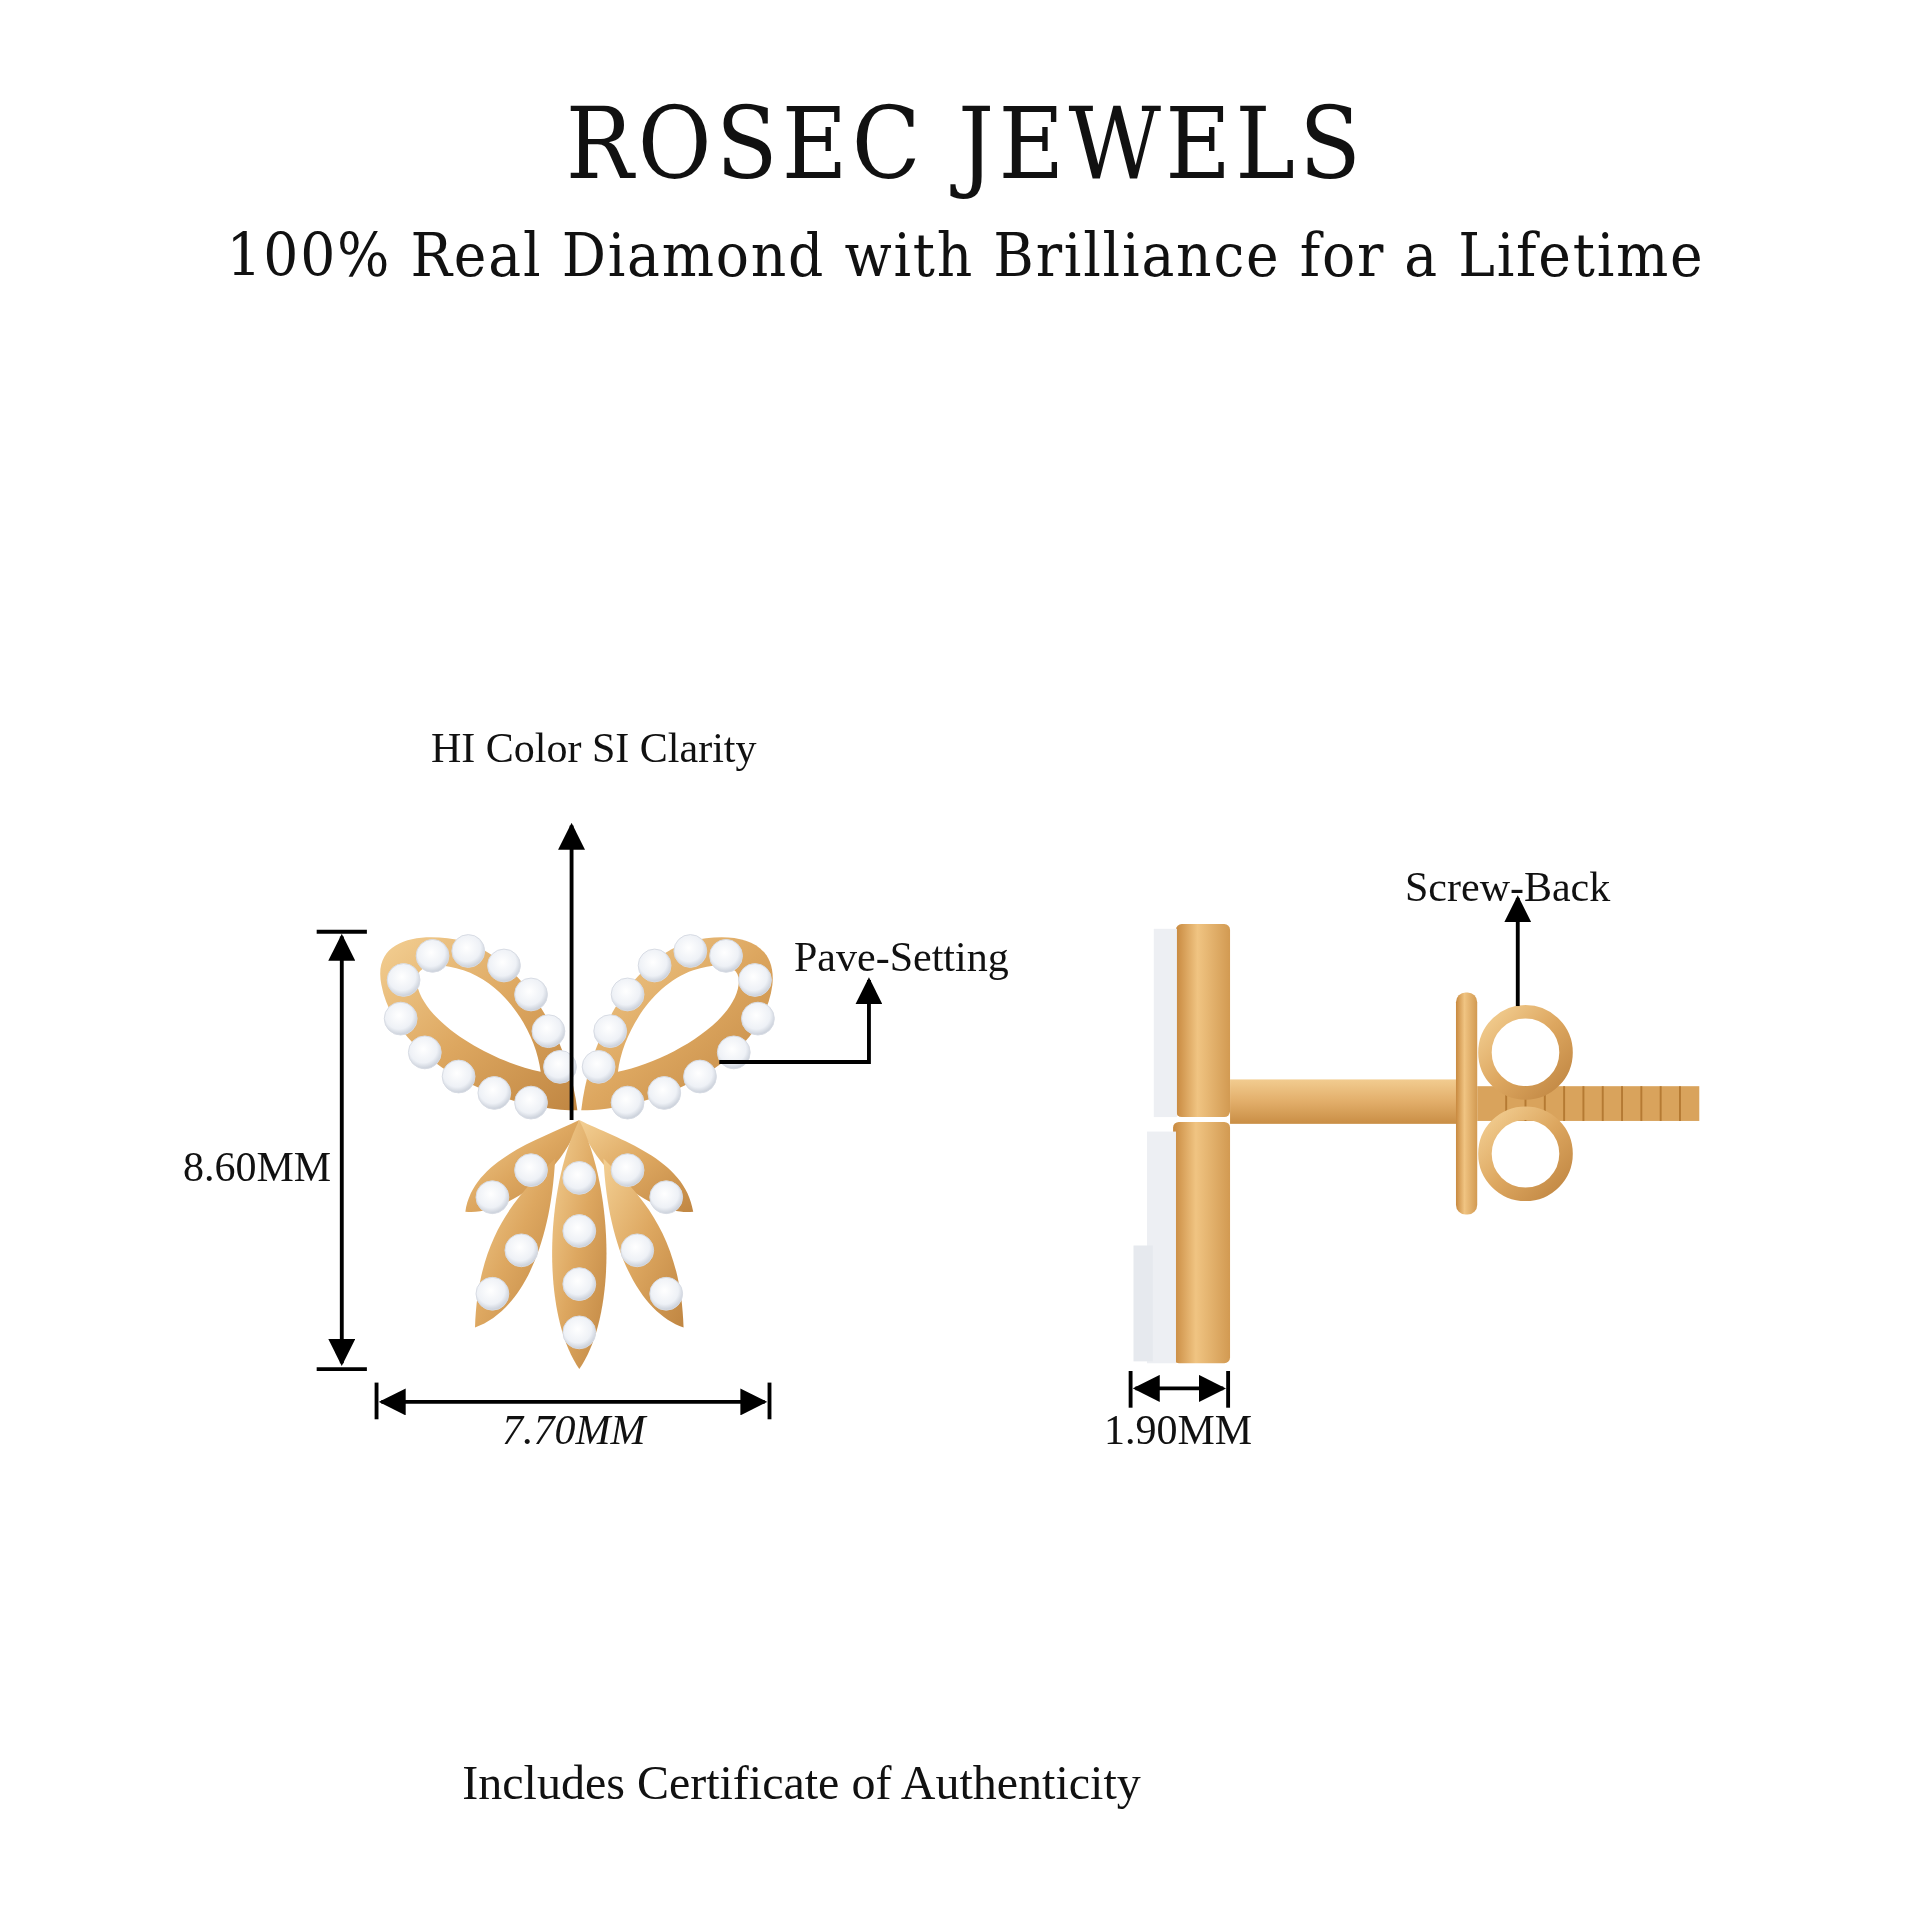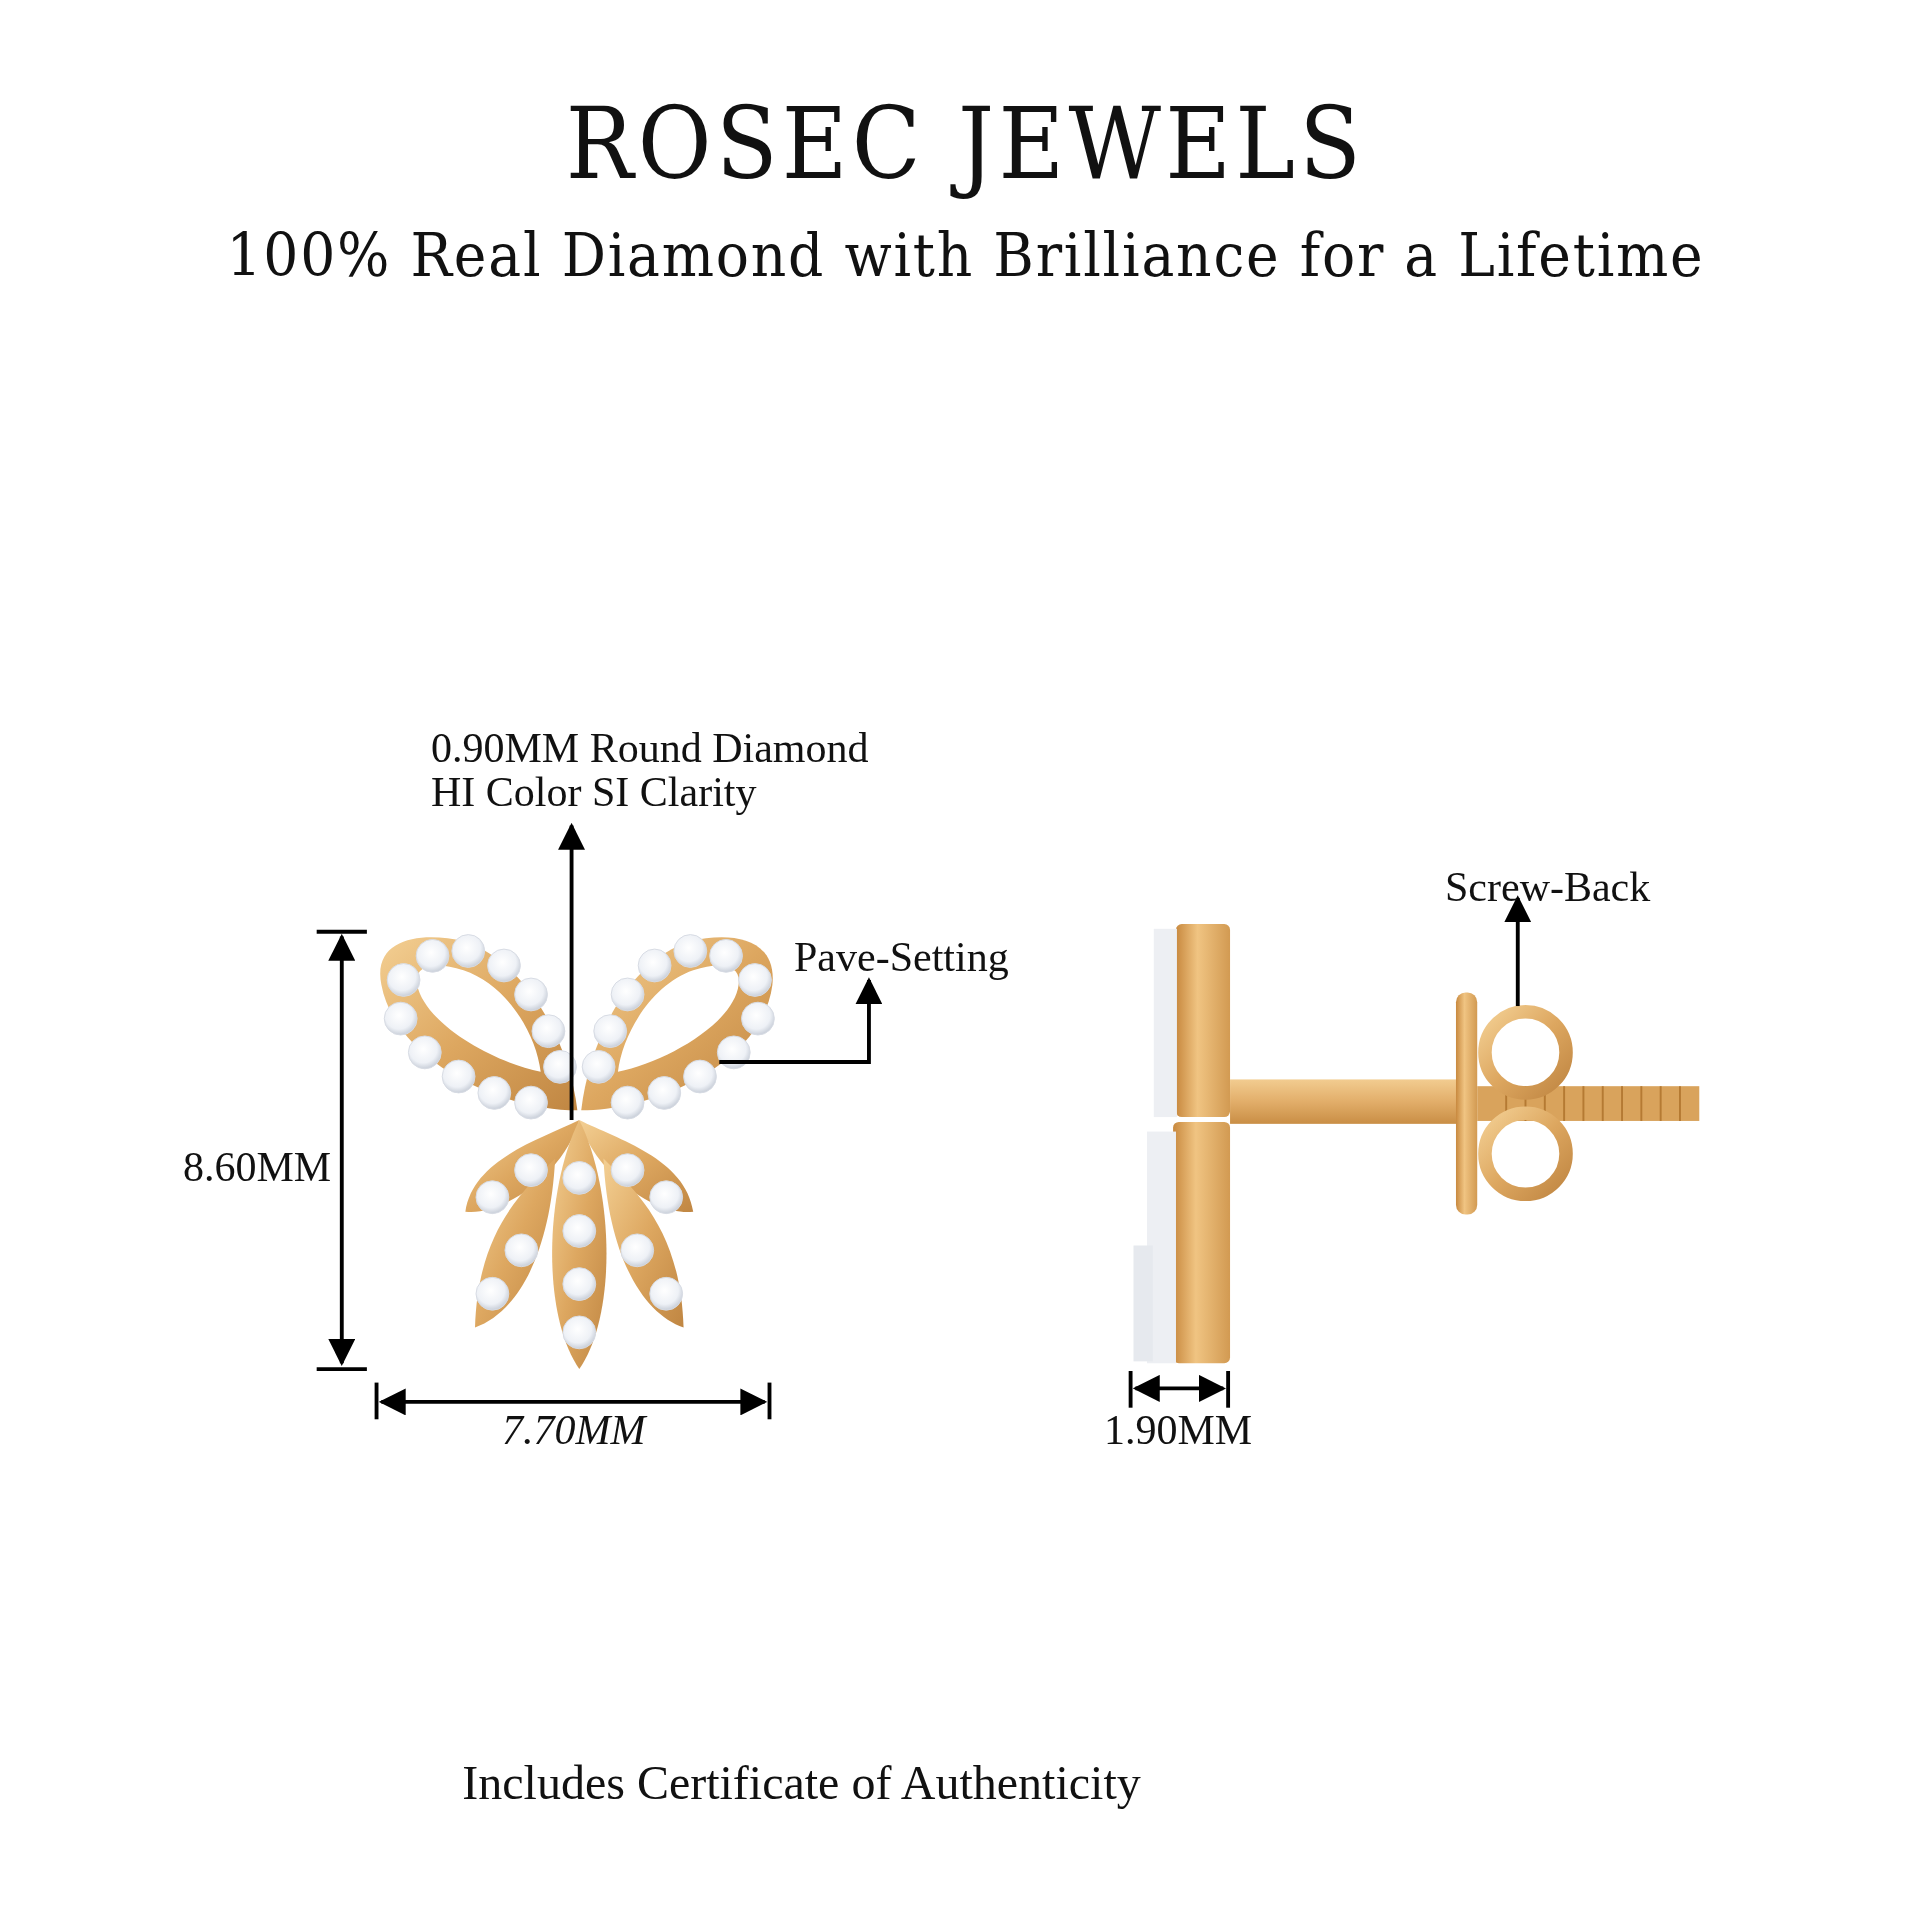--- a/index.html
+++ b/index.html
@@ -143,23 +143,22 @@
 
     <line x1="1572" y1="1042" x2="1572" y2="930" marker-end="url(#arr)"></line>
 
     <line x1="1171" y1="1420" x2="1171" y2="1458"></line>
     <line x1="1272" y1="1420" x2="1272" y2="1458"></line>
     <line x1="1176" y1="1438" x2="1267" y2="1438" marker-start="url(#arr)" marker-end="url(#arr)"></line>
   </g>
 </svg>
 
 <div class="abs label" style="left:431px; top:726px;">
-  <div>0.90MM Round Diamond</div>
   <div>HI Color SI Clarity</div>
 </div>
 <div class="abs label" style="left:794px; top:935px;">Pave-Setting</div>
-<div class="abs label" style="left:1405px; top:865px;margin-left:40px;">Screw-Back</div>
+<div class="abs label" style="left:1405px; top:865px;">Screw-Back</div>
 <div class="abs label" style="left:183px; top:1145px;text-align:center;">8.60MM</div>
 <div class="abs label" style="left:502px; top:1408px;font-style:italic;">7.70MM</div>
 <div class="abs label" style="left:1104px; top:1408px;">1.90MM</div>
 
 <div class="abs footer">Includes Certificate of Authenticity</div>
 
 
 </body></html>

